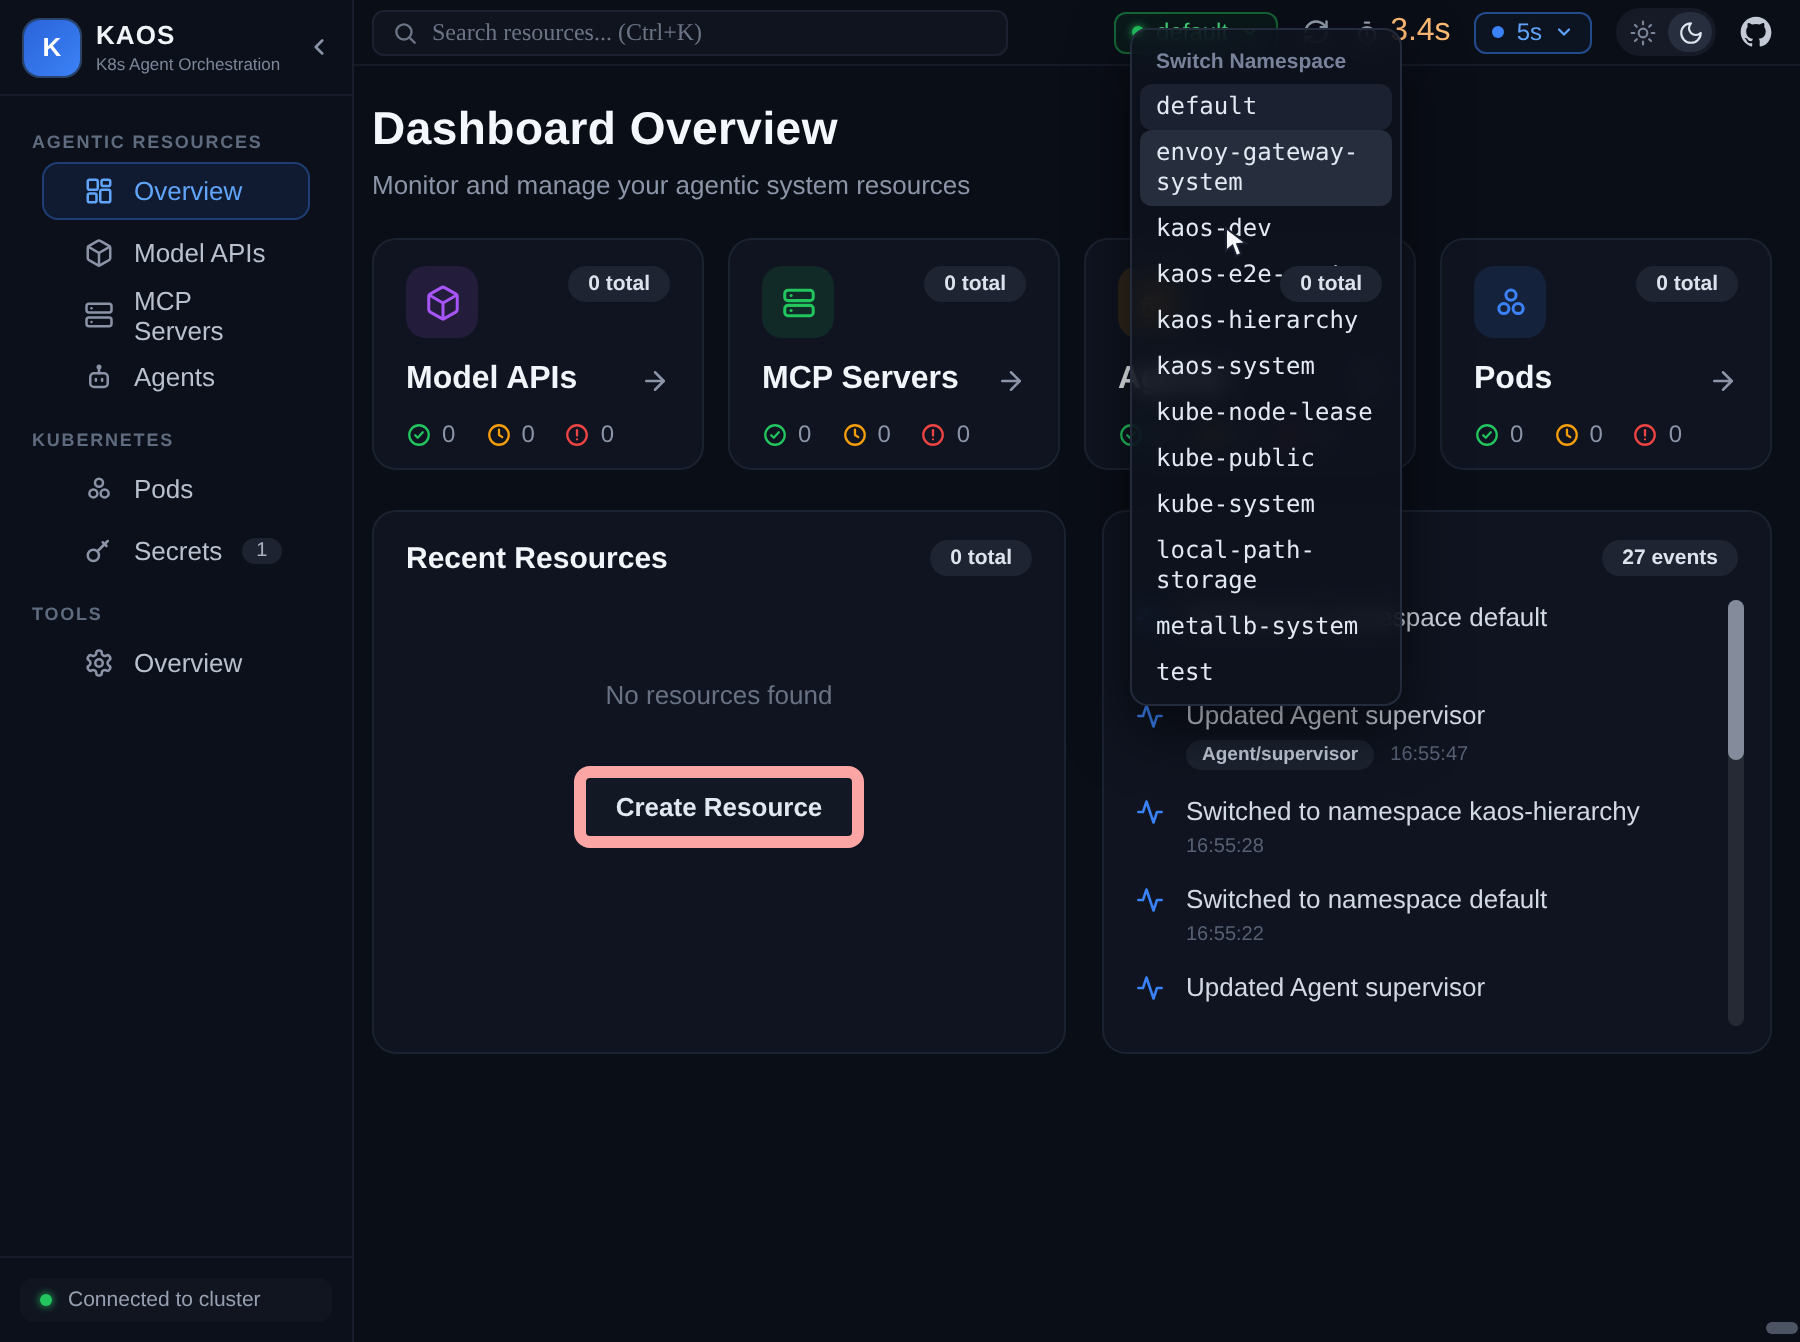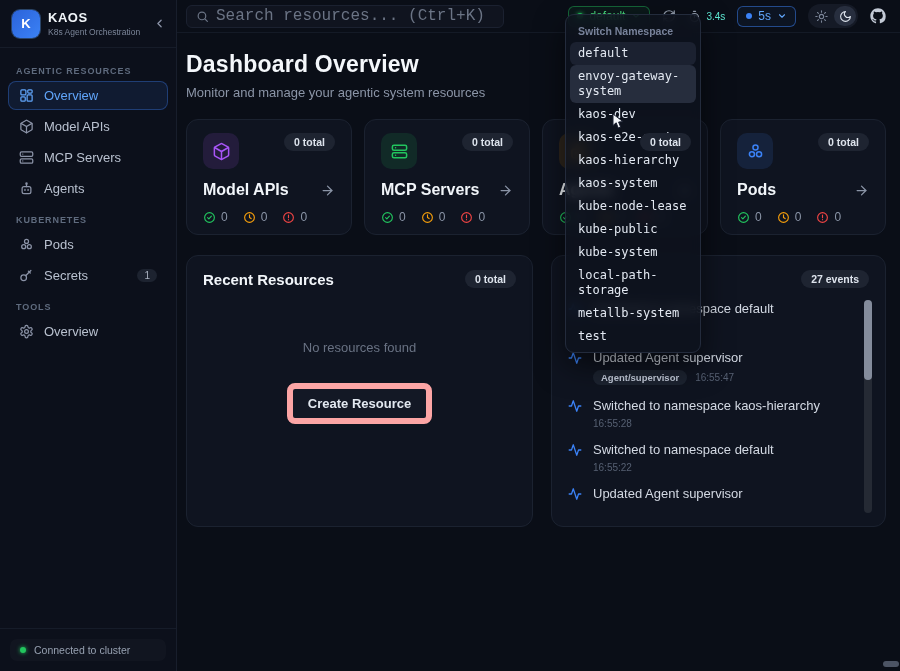--- a/index.html
+++ b/index.html
@@ -30,22 +30,22 @@
   .sb-title-wrap { flex:1; min-width:0; }
   .sb-title { font-size:13px; font-weight:bold; color:#f1f5f9; letter-spacing:.04em; }
   .sb-subtitle { font-size:8.5px; color:#7c8699; margin-top:2px; }
   .collapse-btn { color:#8b93a7; display:flex; cursor:pointer; }
   .sb-nav { flex:1; padding:6px 8px; }
   .sb-section-label {
     font-size:9px; font-weight:bold; letter-spacing:.1em; color:#5d6activity678;
     color:#5f6b7e; margin:12px 8px 5px; text-transform:uppercase;
   }
   .sb-item {
-    height:29px; margin:2px 0; border-radius:8px;
-    display:flex; align-items:center; gap:10px; padding:0 10px;
+    height:29px; margin:2px 13px; border-radius:8px;
+    display:flex; align-items:center; gap:10px; padding:0 20px;
     font-size:13px; color:#b9c1cf; cursor:pointer; border:1px solid transparent;
   }
   .sb-item .sb-icon { display:flex; color:#8b93a7; }
   .sb-item.active {
     background:rgba(59,130,246,.10); border-color:rgba(59,130,246,.35);
     color:#60a5fa;
   }
   .sb-item.active .sb-icon { color:#60a5fa; }
   .sb-item .count-badge {
     margin-left:auto; background:#1d2330; color:#aab2c0;
@@ -67,36 +67,36 @@
     border-bottom:1px solid #141a26;
     display:flex; align-items:center; padding:0 14px 0 9px; gap:10px;
   }
   .searchbox {
     width:318px; height:23px; background:#10141f; border:1px solid #1b2130;
     border-radius:6px; display:flex; align-items:center; gap:7px; padding:0 9px;
     color:#6b7485;
   }
   .searchbox input {
     background:transparent; border:none; outline:none; color:#9aa3b5;
-    font-size:16px; width:100%; font-family:Liberation Mono, monospace;
+    font-size:12px; width:100%; font-family:Liberation Serif, serif;
   }
   .searchbox input::placeholder { color:#6b7485; }
   .tb-right { margin-left:auto; display:flex; align-items:center; gap:12px; }
   .ns-trigger {
     height:21px; display:flex; align-items:center; gap:6px; padding:0 8px;
     border:1px solid rgba(34,197,94,.45); background:rgba(34,197,94,.06);
     border-radius:6px; color:#4ade80; font-size:12px; cursor:pointer;
   }
   .interval-trigger {
     height:21px; display:flex; align-items:center; gap:6px; padding:0 8px;
     border:1px solid rgba(59,130,246,.5); background:rgba(59,130,246,.05);
     border-radius:6px; color:#60a5fa; font-size:12px; cursor:pointer;
   }
   .icon-btn { color:#96a0b0; display:flex; cursor:pointer; }
-  .timer-wrap { display:flex; align-items:center; gap:5px; color:#5eead4; font-size:10px; }
+  .timer-wrap { display:flex; align-items:center; gap:5px; color:#fdba74; font-size:16px; }
   .theme-toggle {
     height:24px; background:#151a26; border-radius:99px;
     display:flex; align-items:center; padding:2px; gap:2px;
   }
   .theme-opt { width:22px; height:20px; border-radius:99px; display:flex; align-items:center; justify-content:center; color:#7c8699; cursor:pointer; }
   .theme-opt.active { background:#272e3e; color:#dfe5ee; }
 
   
   .main { position:absolute; left:177px; top:33px; width:723px; height:638px; padding:18px 14px 0 9px; }
   .page-title { font-size:23px; font-weight:bold; color:#f4f7fb; letter-spacing:.01em; }

